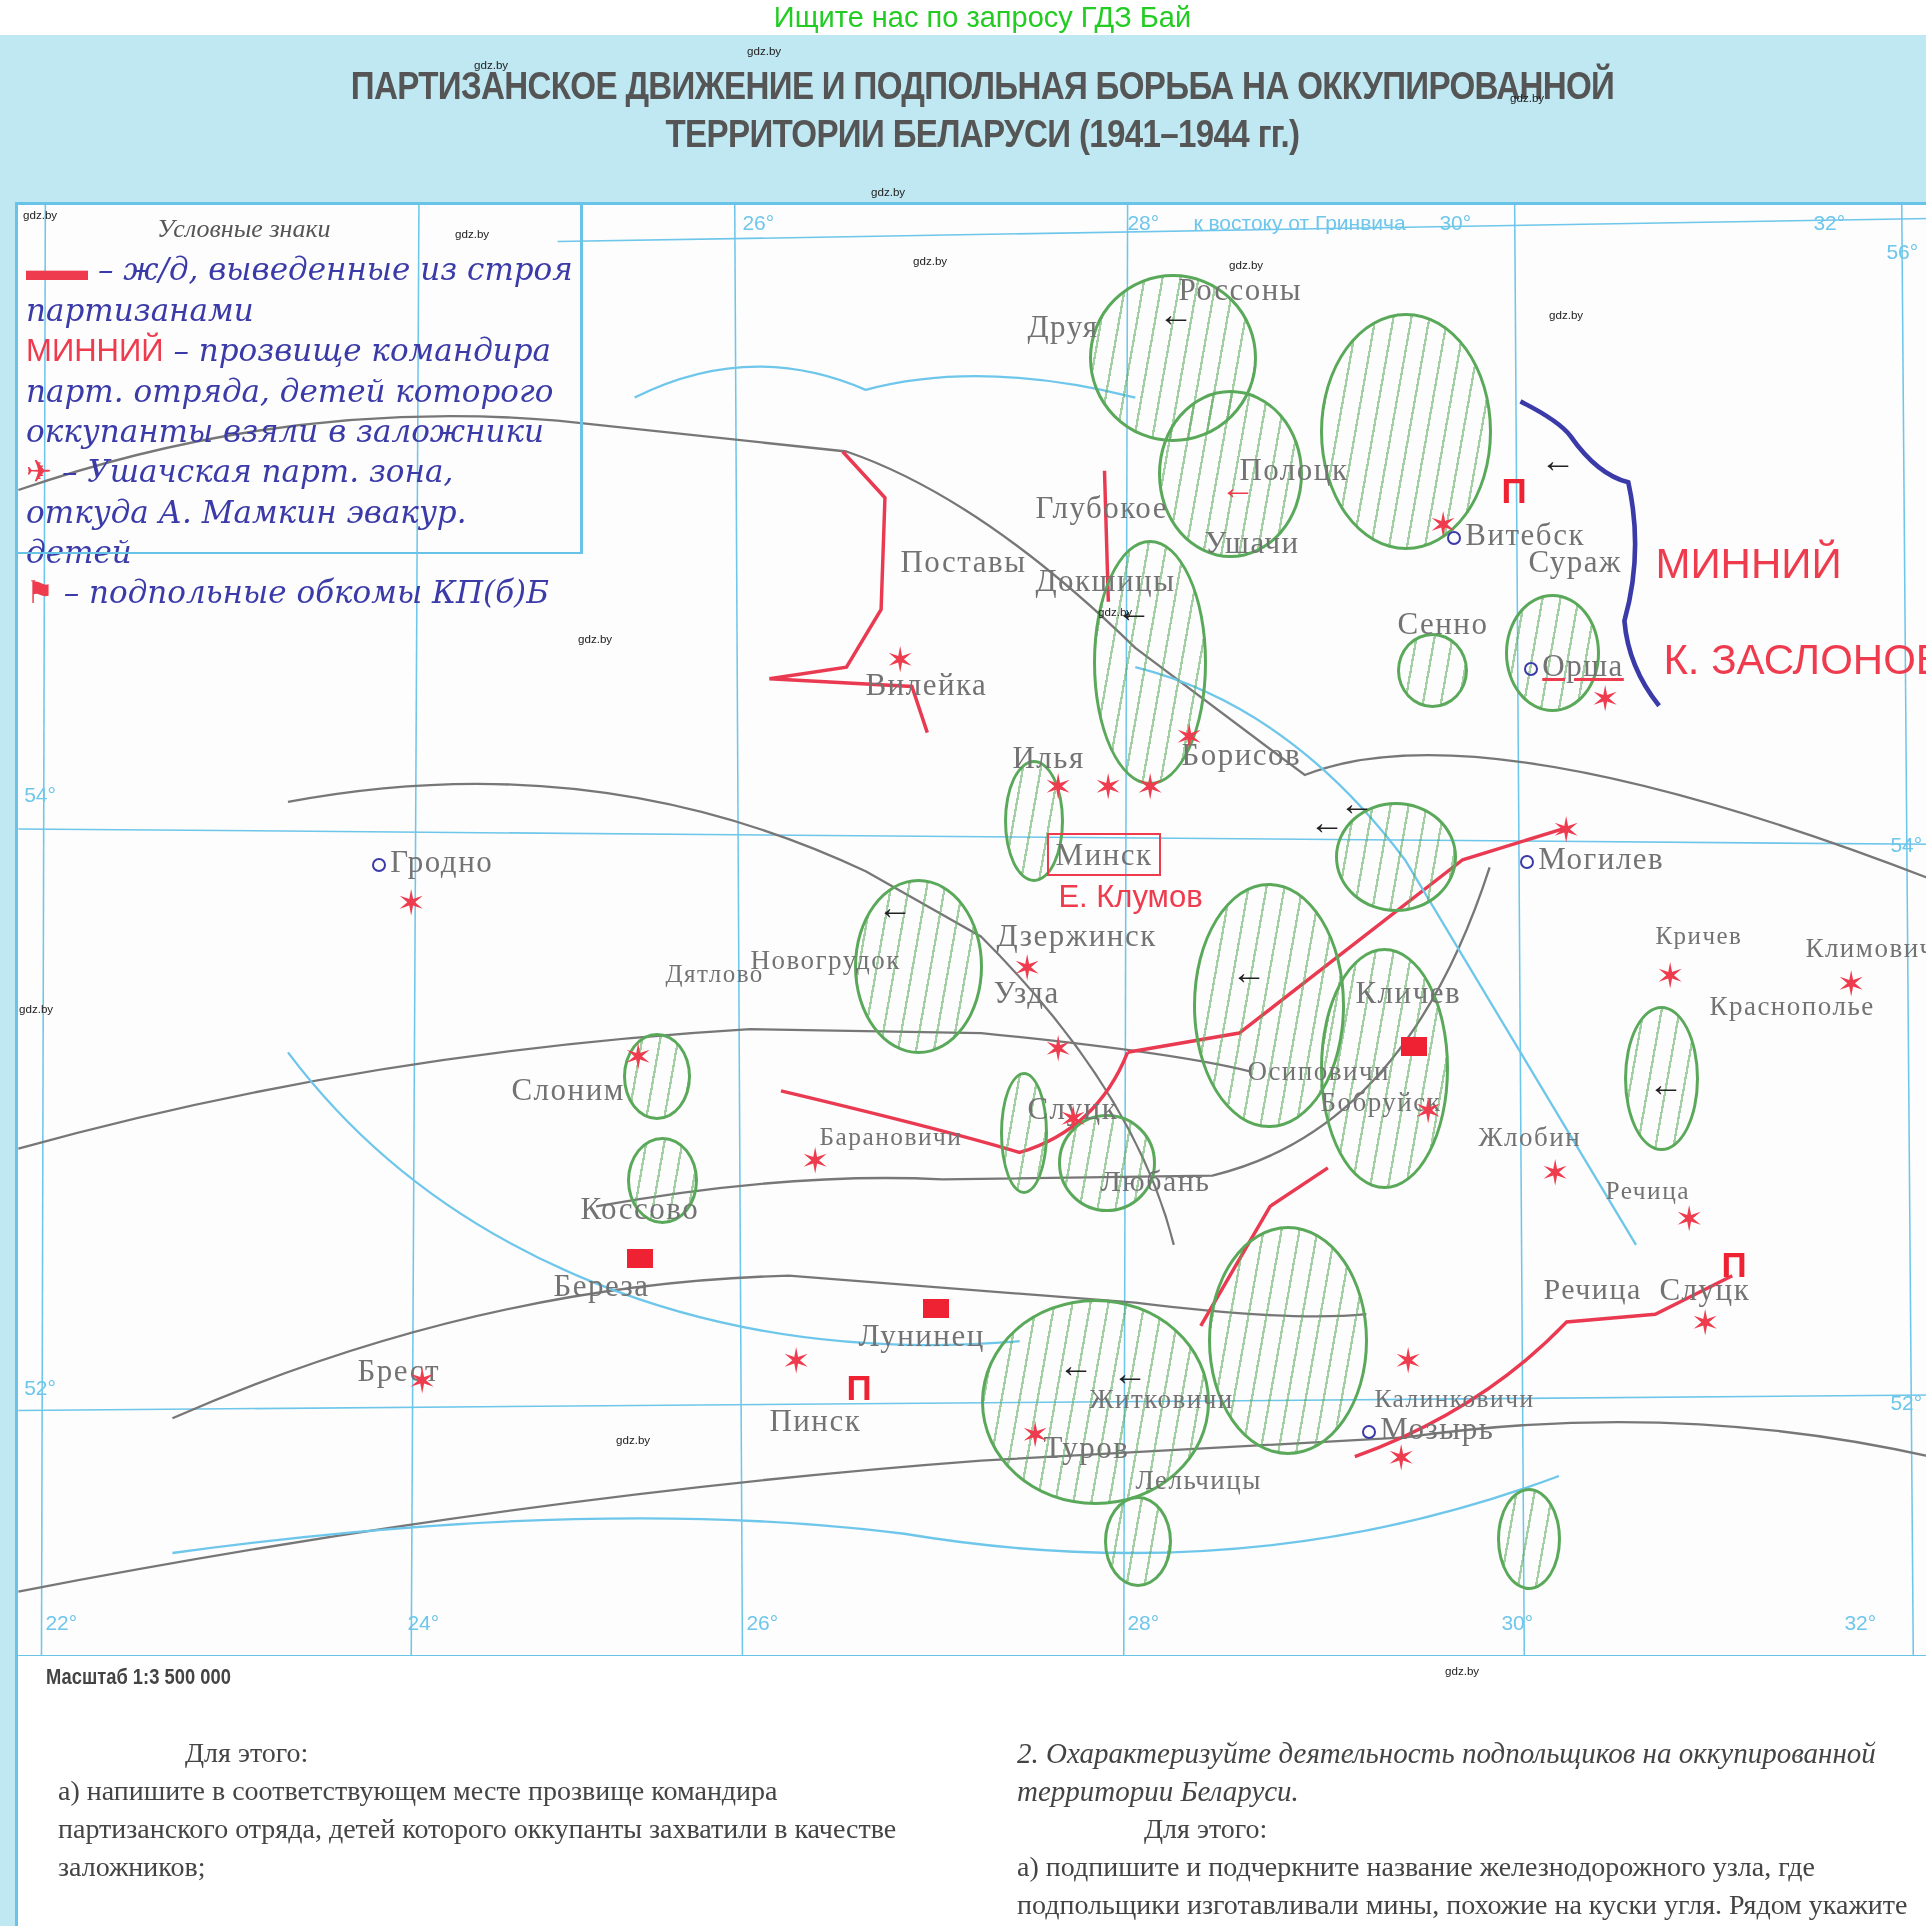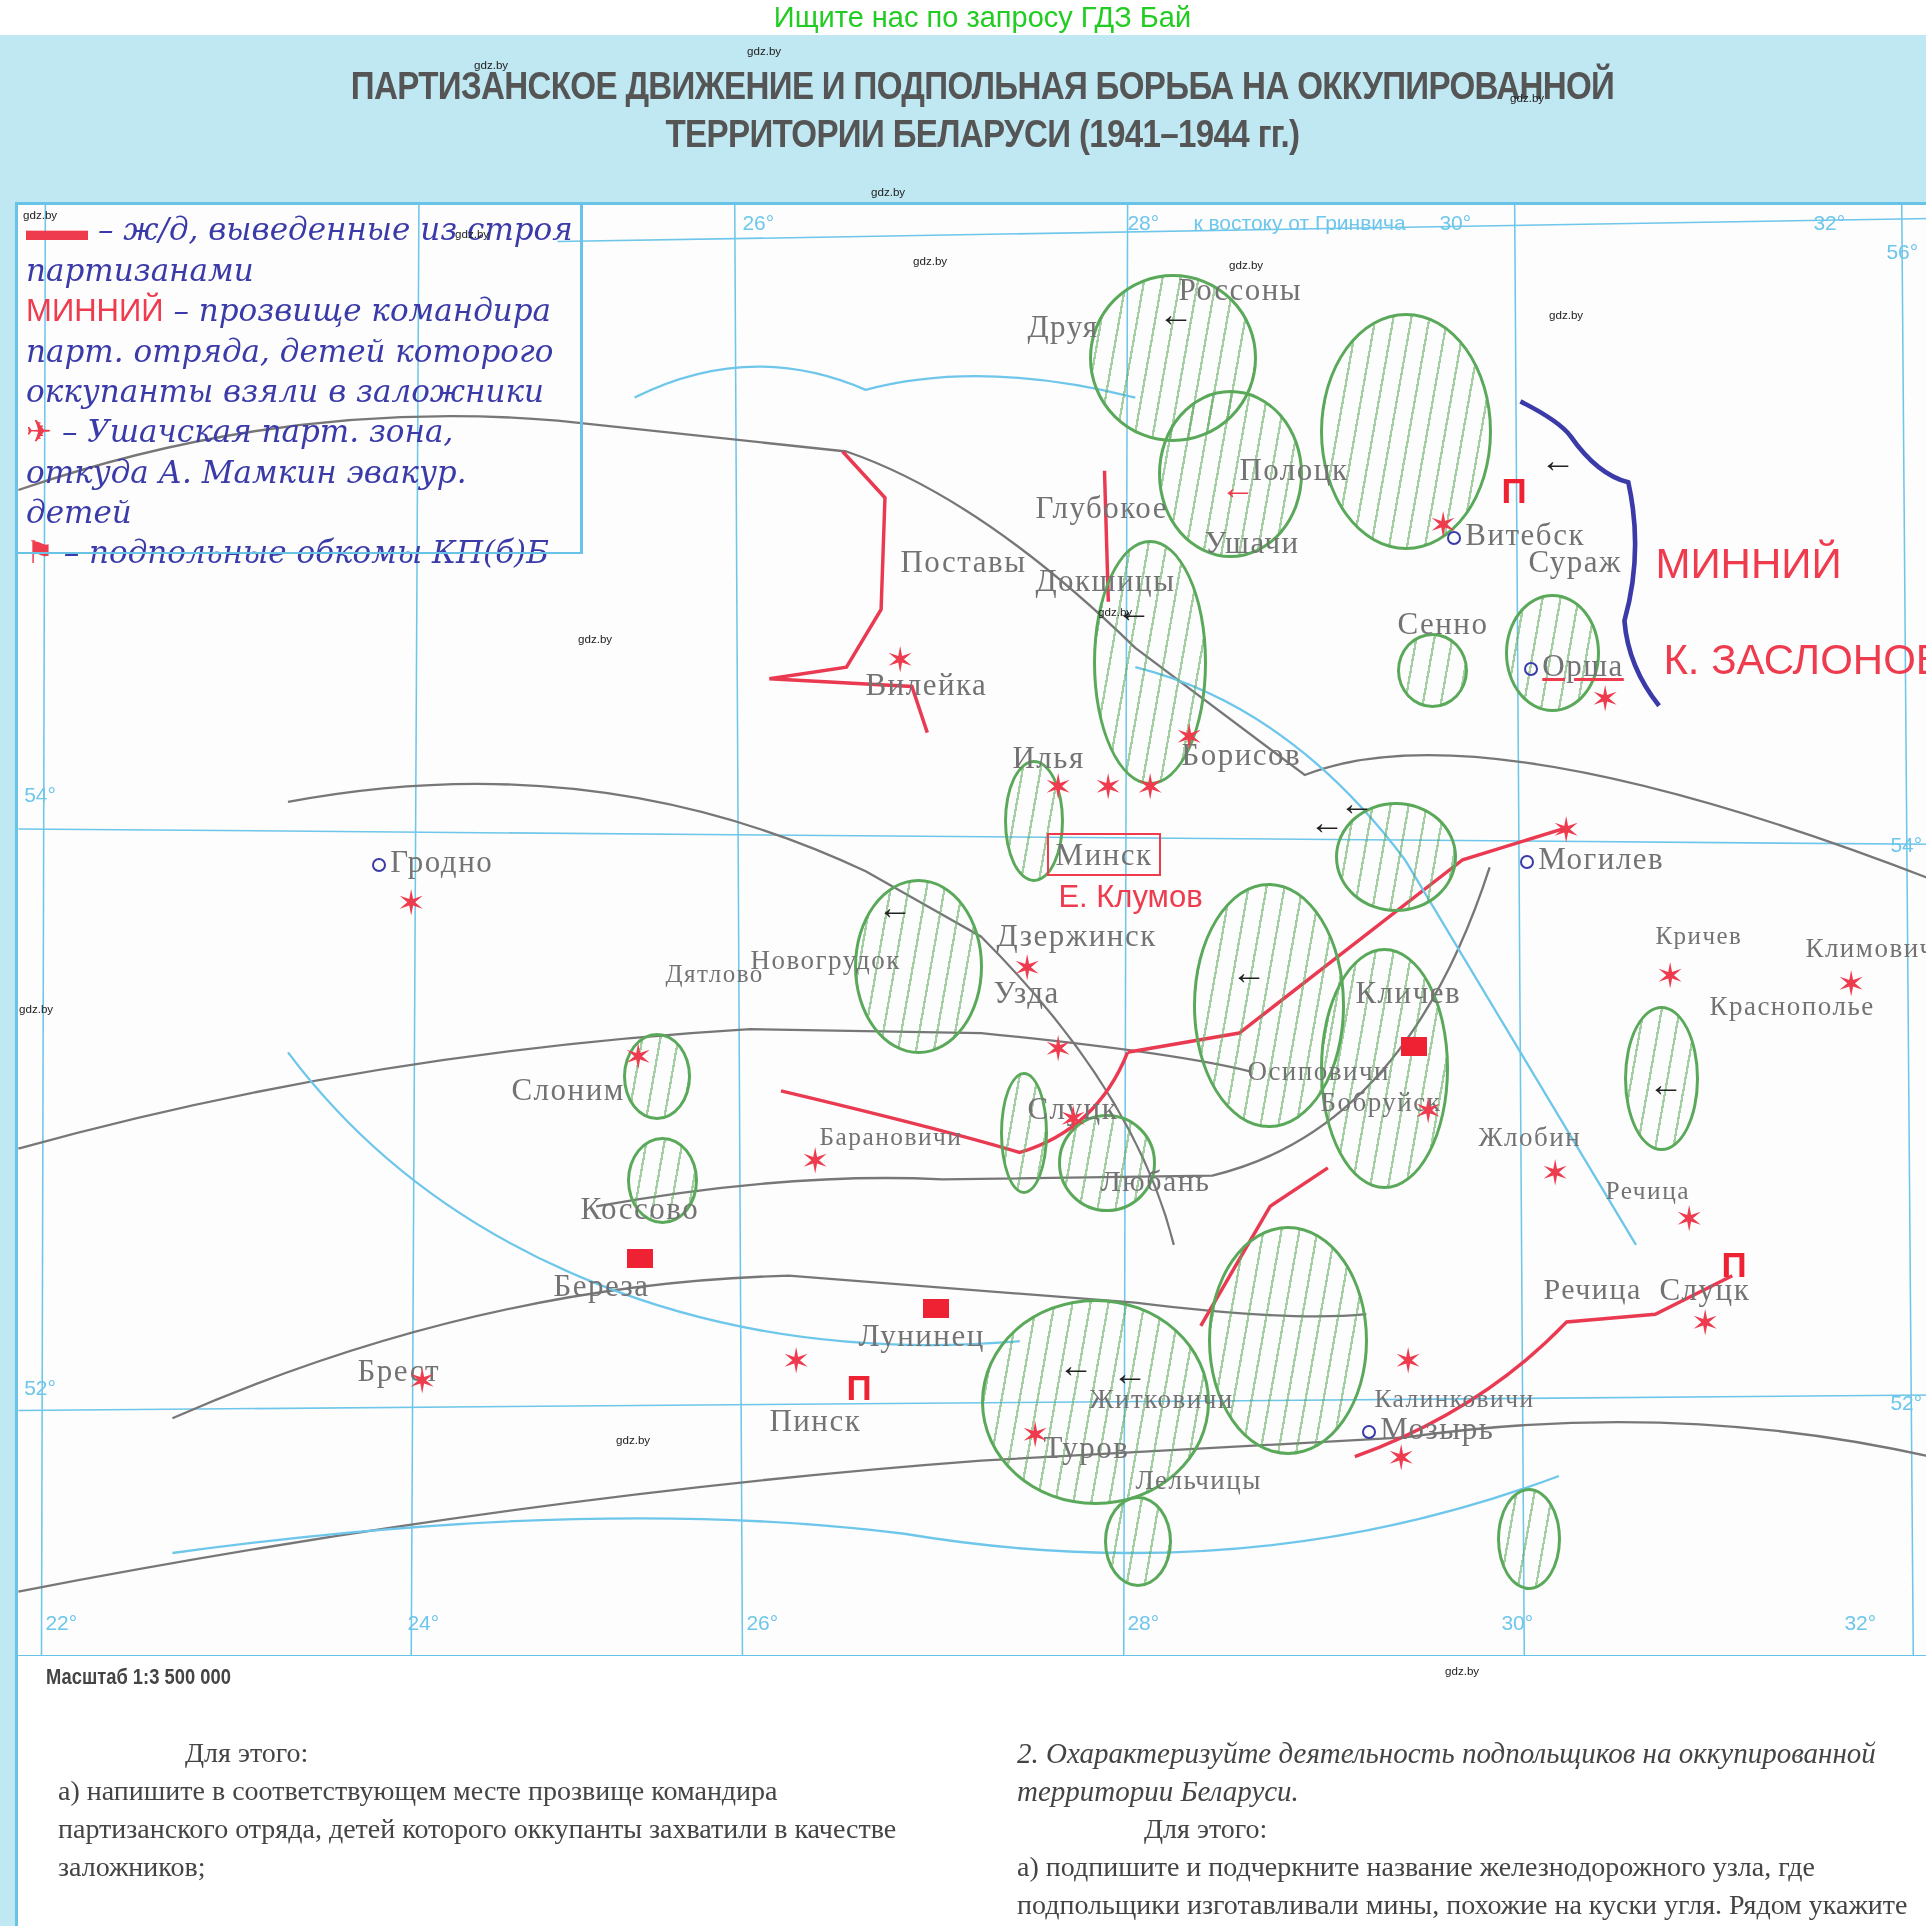--- a/index.html
+++ b/index.html
@@ -94,20 +94,21 @@
   <span class="grid-label" style="left:5.8px;top:1171px;">52°</span>
   <span class="grid-label" style="left:1872px;top:1186px;">52°</span>
   <span class="grid-label" style="left:27px;top:1406px;">22°</span>
   <span class="grid-label" style="left:389px;top:1406px;">24°</span>
   <span class="grid-label" style="left:728px;top:1406px;">26°</span>
   <span class="grid-label" style="left:1109px;top:1406px;">28°</span>
   <span class="grid-label" style="left:1483px;top:1406px;">30°</span>
   <span class="grid-label" style="left:1826px;top:1406px;">32°</span>
 
   <div class="legend">
+    <div class="hdr">Условные знаки</div>
     <div><span class="red">▬▬</span> <span>– ж/д, выведенные из строя партизанами</span></div>
     <div><span class="red">МИННИЙ</span> <span>– прозвище командира парт. отряда, детей которого оккупанты взяли в заложники</span></div>
     <div><span class="red">✈</span> <span>– Ушачская парт. зона, откуда А. Мамкин эвакур. детей</span></div>
     <div><span class="red">⚑</span> <span>– подпольные обкомы КП(б)Б</span></div>
   </div>
   <div style="position:absolute;left:562px;top:0;width:2.3px;height:347px;background:#69c3e6;"></div>
   <div style="position:absolute;left:0;top:347px;width:565px;height:2.3px;background:#69c3e6;"></div>
 
   <div class="zone" style="left:1071px;top:69px;width:162px;height:162px;"></div>
   <div class="zone" style="left:1302px;top:108px;width:166px;height:231px;"></div>

